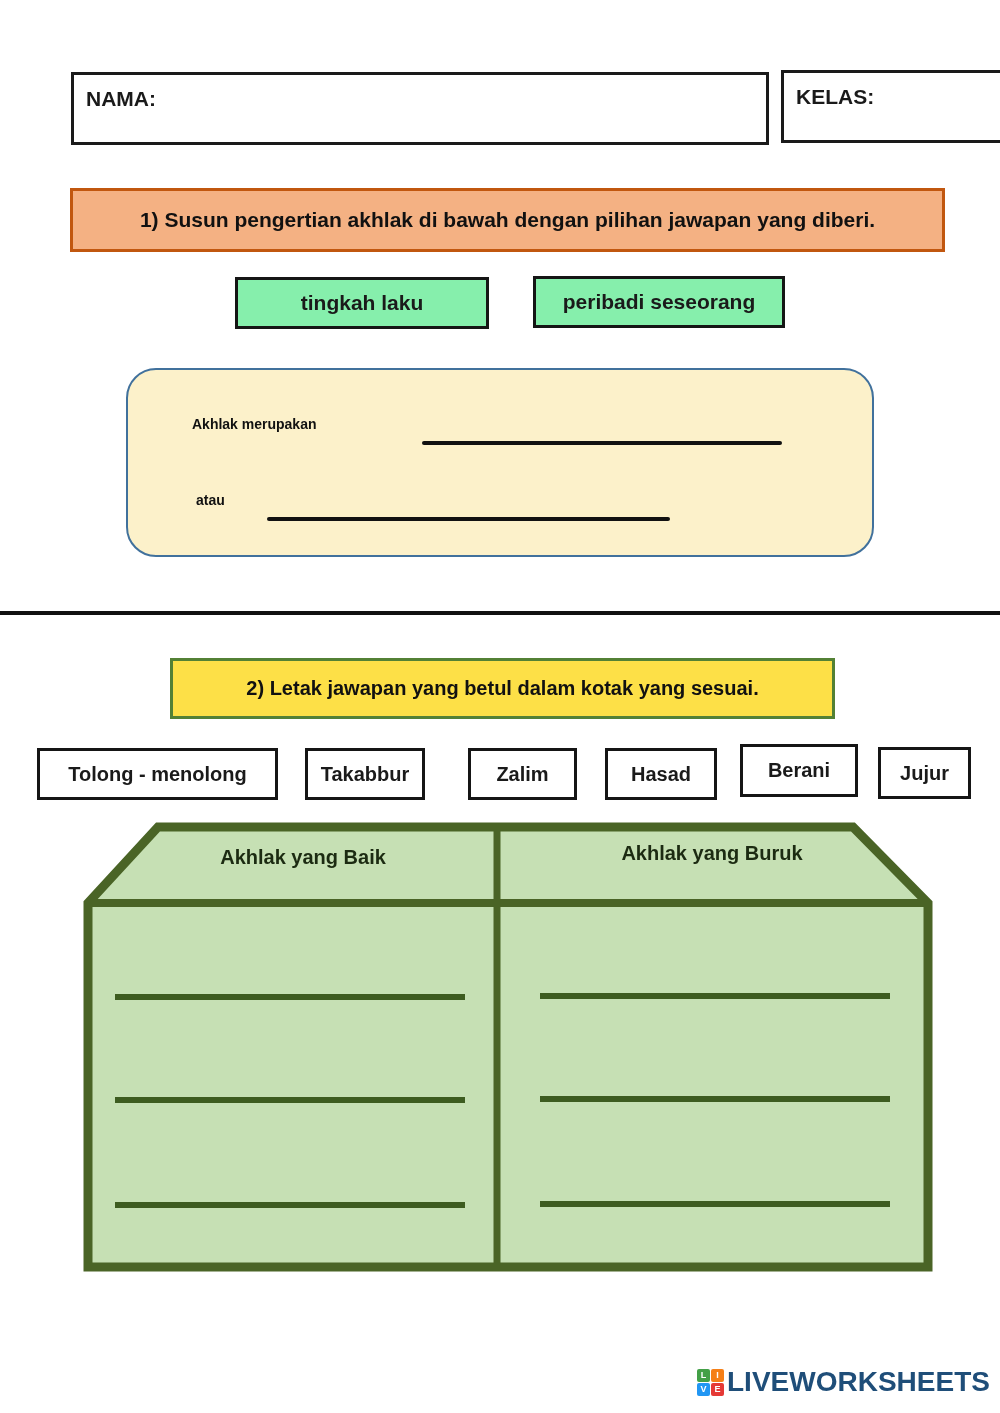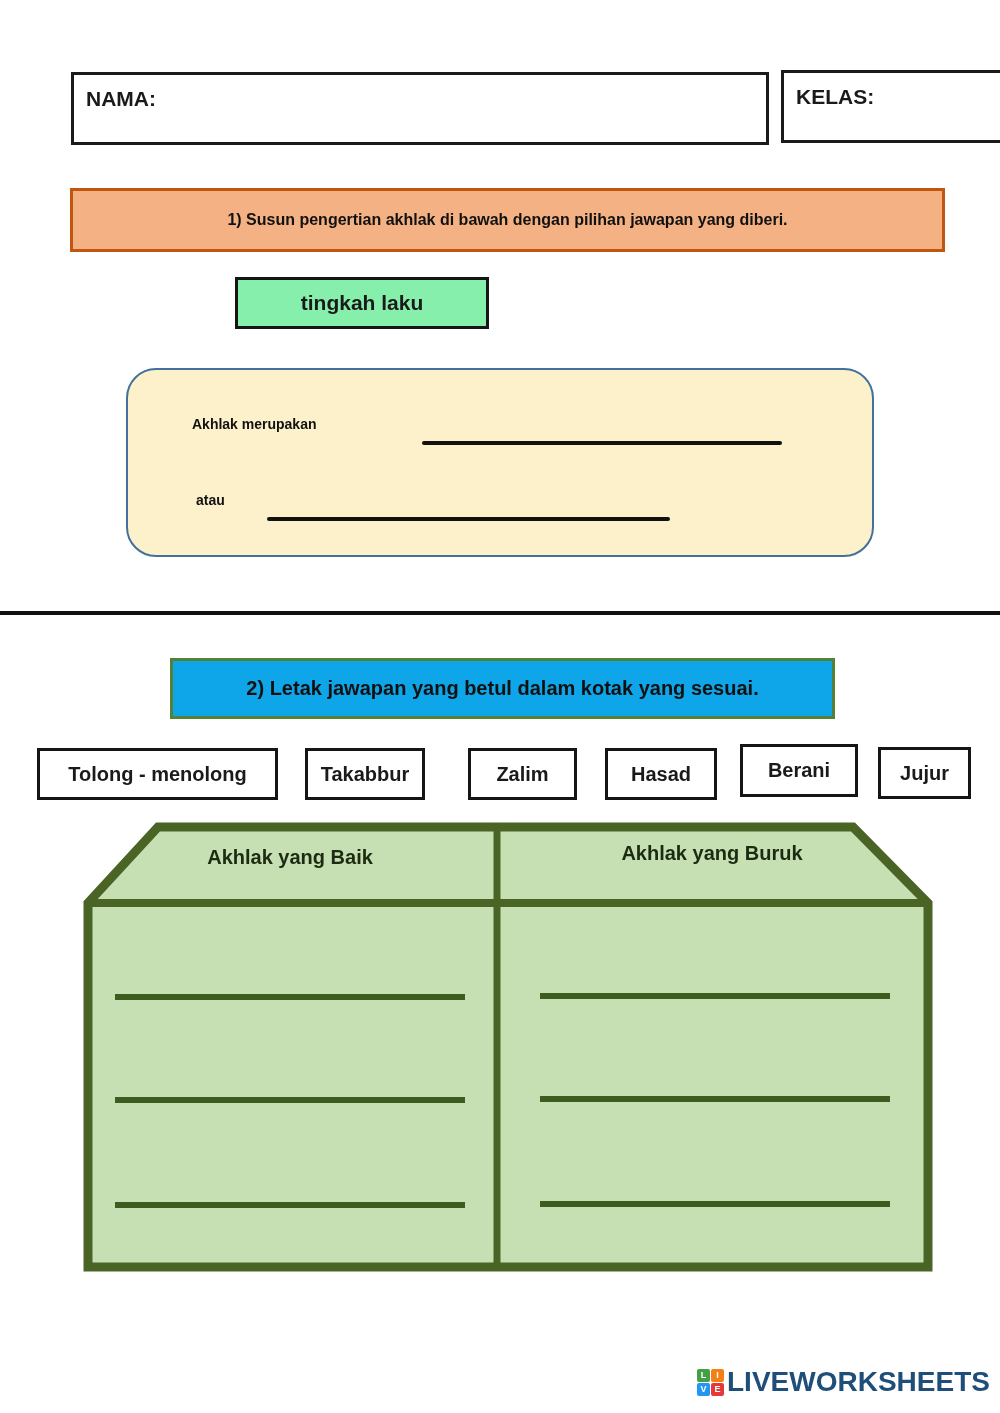--- a/index.html
+++ b/index.html
@@ -25,42 +25,42 @@
     padding: 12px 12px;
     font-size: 21px;
     margin-left: 46px;
   }
 
   
   .instr-orange {
     background: #F4B183;
     border: 3px solid #C1570F;
     display: flex; align-items: center; justify-content: center;
-    font-size: 16px;
+    font-size: 21px;
     color: #111;
   }
   .choice-box {
     border: 3px solid #151515;
     background: #86efac;
     display: flex; align-items: center; justify-content: center;
     font-size: 21px;
   }
   .answer-panel {
     background: #FCF1CA;
     border: 2px solid #41719C;
     border-radius: 30px;
   }
   .sentence-text { position: absolute; font-size: 14px; color: #111; }
   .blank-line { position: absolute; background: #111; height: 4px; border-radius: 2px; }
 
   .divider { background: #111; }
 
   
   .instr-green {
-    background: #0ea5e9;
+    background: #fde047;
     border: 3px solid #538135;
     display: flex; align-items: center; justify-content: center;
     font-size: 20px;
     color: #111;
   }
   .word-box {
     border: 3px solid #151515;
     background: #ffffff;
     display: flex; align-items: center; justify-content: center;
     font-size: 20px;
@@ -106,20 +106,23 @@
     <span>KELAS:</span>
   </div>
 
   <div class="abs instr-orange" style="left:70px; top:188px; width:875px; height:64px;">
     <span>1) Susun pengertian akhlak di bawah dengan pilihan jawapan yang diberi.</span>
   </div>
 
   <div class="abs choice-box" style="left:235px; top:277px; width:254px; height:52px;">
     <span>tingkah laku</span>
   </div>
+  <div class="abs choice-box" style="left:533px; top:276px; width:252px; height:52px;">
+    <span>peribadi seseorang</span>
+  </div>
 
   <div class="abs answer-panel" style="left:126px; top:368px; width:748px; height:189px;">
     <div class="sentence-text" style="left:64px; top:46px;">Akhlak merupakan</div>
     <div class="blank-line" style="left:294px; top:71px; width:360px;"></div>
     <div class="sentence-text" style="left:68px; top:122px;">atau</div>
     <div class="blank-line" style="left:139px; top:147px; width:403px;"></div>
   </div>
 
   <div class="abs divider" style="left:0px; top:611px; width:1000px; height:4px;"></div>
 
@@ -156,21 +159,21 @@
 
     <line x1="35" y1="179" x2="385" y2="179" stroke="#3D5C20" stroke-width="6"></line>
     <line x1="35" y1="282" x2="385" y2="282" stroke="#3D5C20" stroke-width="6"></line>
     <line x1="35" y1="387" x2="385" y2="387" stroke="#3D5C20" stroke-width="6"></line>
 
     <line x1="460" y1="178" x2="810" y2="178" stroke="#3D5C20" stroke-width="6"></line>
     <line x1="460" y1="281" x2="810" y2="281" stroke="#3D5C20" stroke-width="6"></line>
     <line x1="460" y1="386" x2="810" y2="386" stroke="#3D5C20" stroke-width="6"></line>
   </svg>
 
-  <div class="table-header-label" style="left:140px; top:846px; width:300px;">Akhlak yang Baik</div>
+  <div class="table-header-label" style="left:153px; top:846px; width:300px;">Akhlak yang Baik</div>
   <div class="table-header-label" style="left:562px; top:842px; width:300px;">Akhlak yang Buruk</div>
 
   <div class="abs logo-wrap" style="left:697px; top:1368px;">
     <div class="logo-grid">
       <div class="logo-tile" style="background:#43A047;">L</div>
       <div class="logo-tile" style="background:#F57F17;">I</div>
       <div class="logo-tile" style="background:#2196F3;">V</div>
       <div class="logo-tile" style="background:#E53935;">E</div>
     </div>
     <div class="logo-text">LIVEWORKSHEETS</div>

